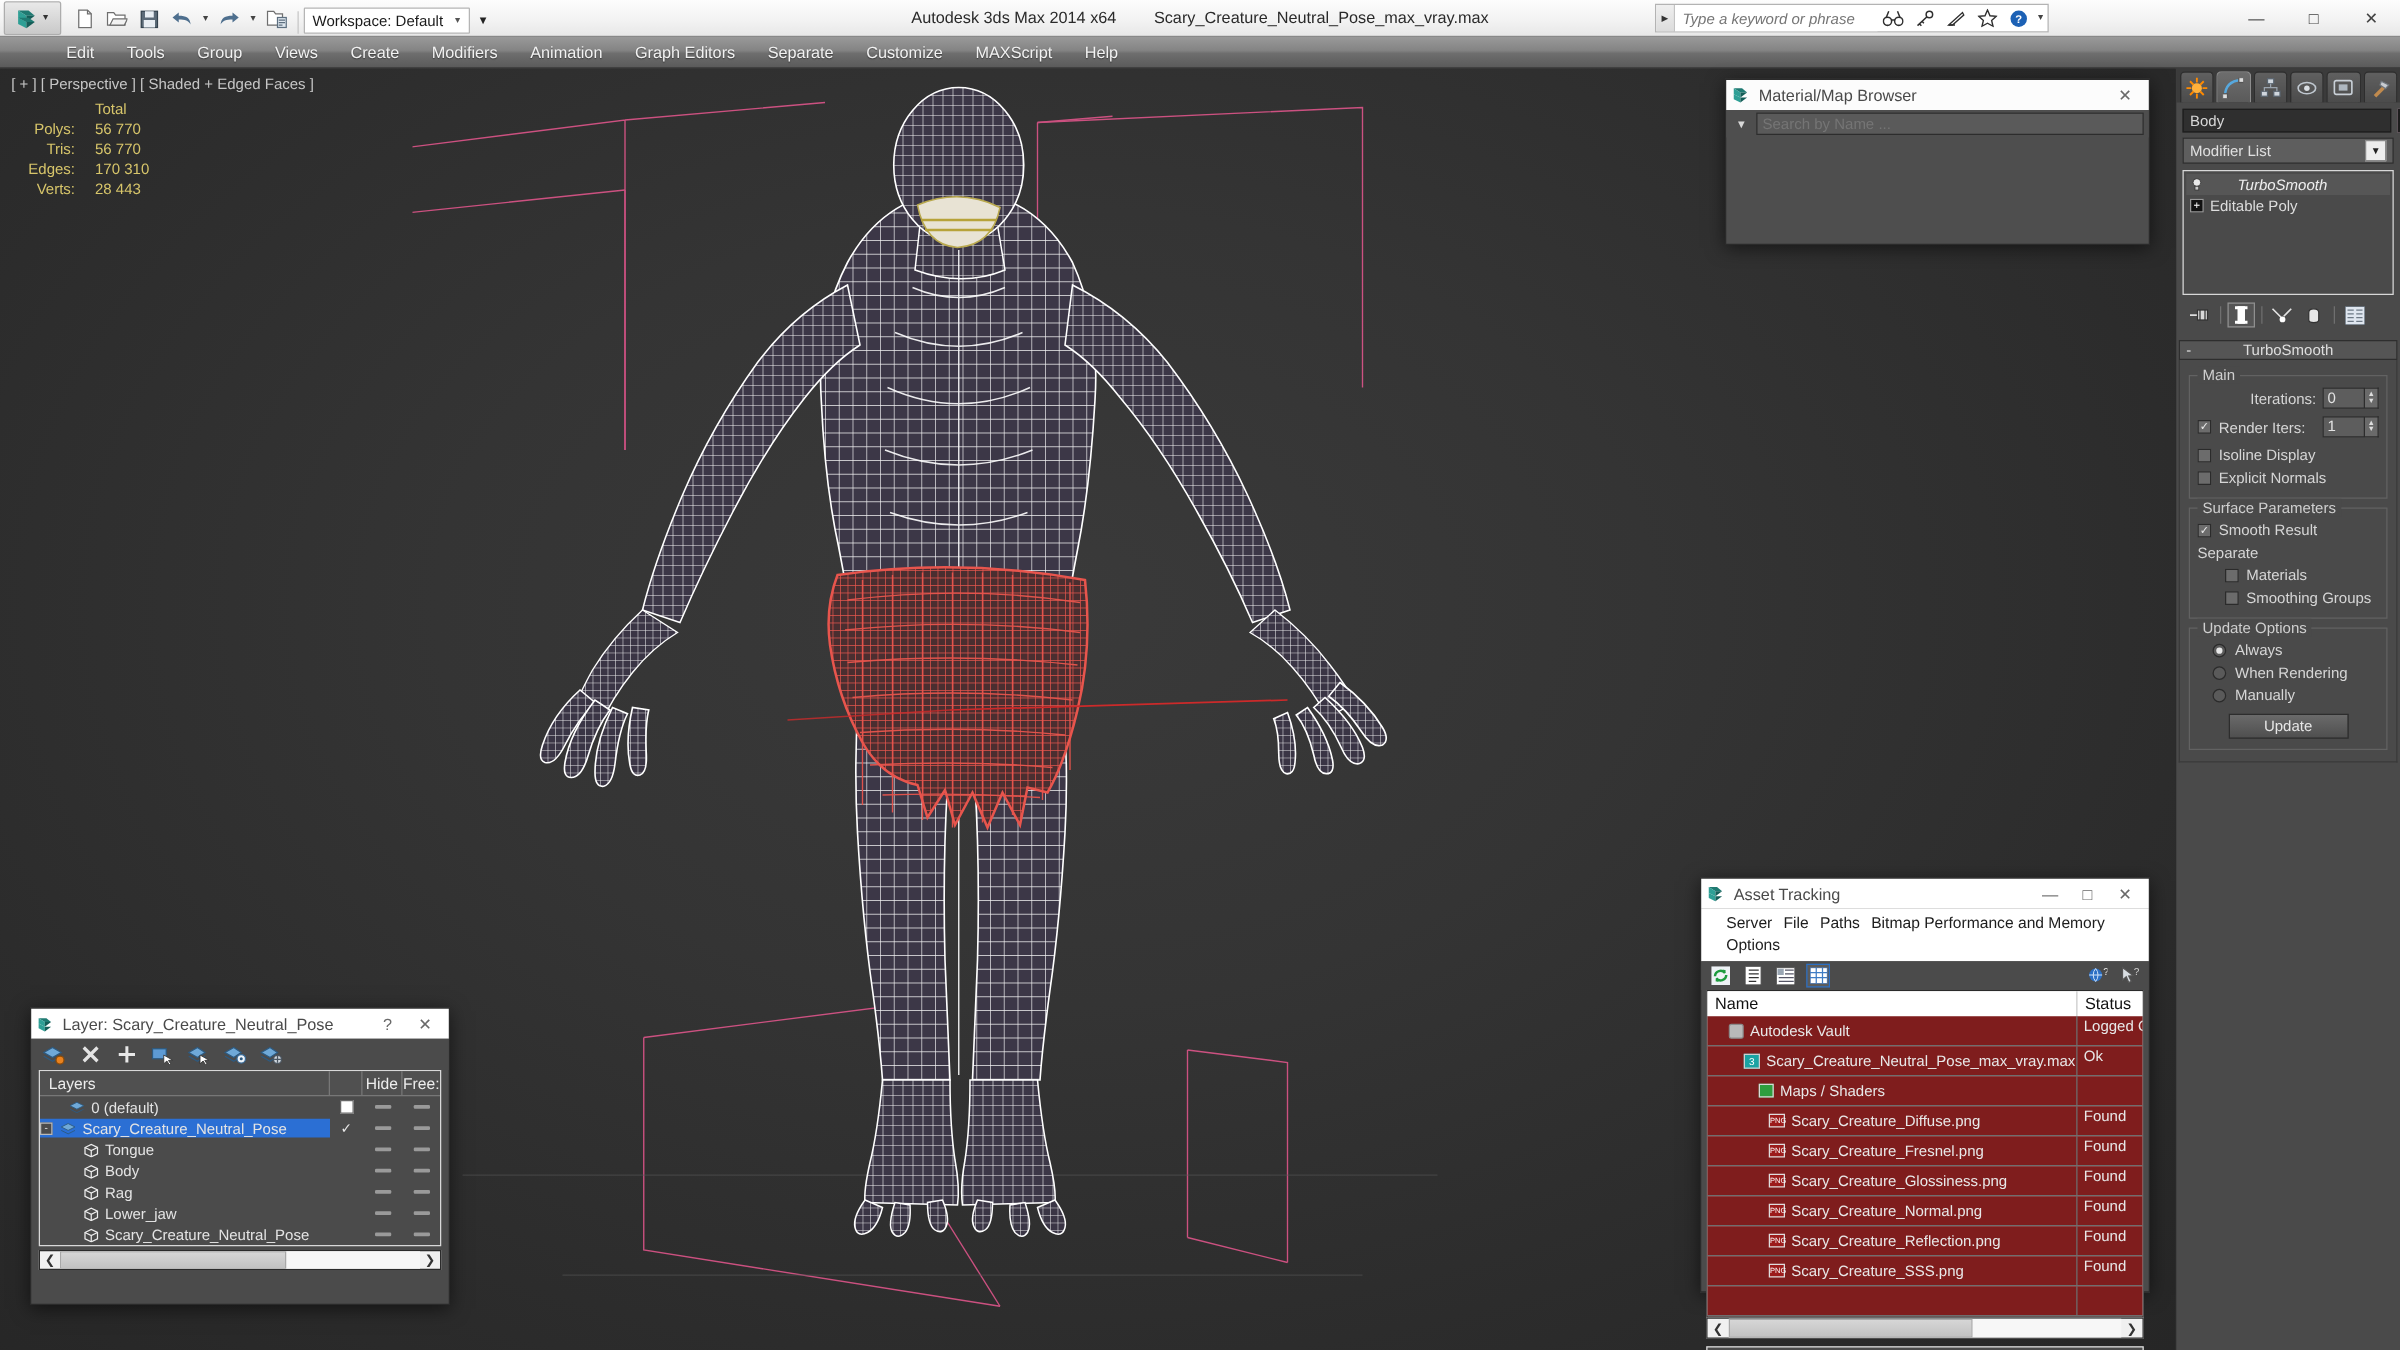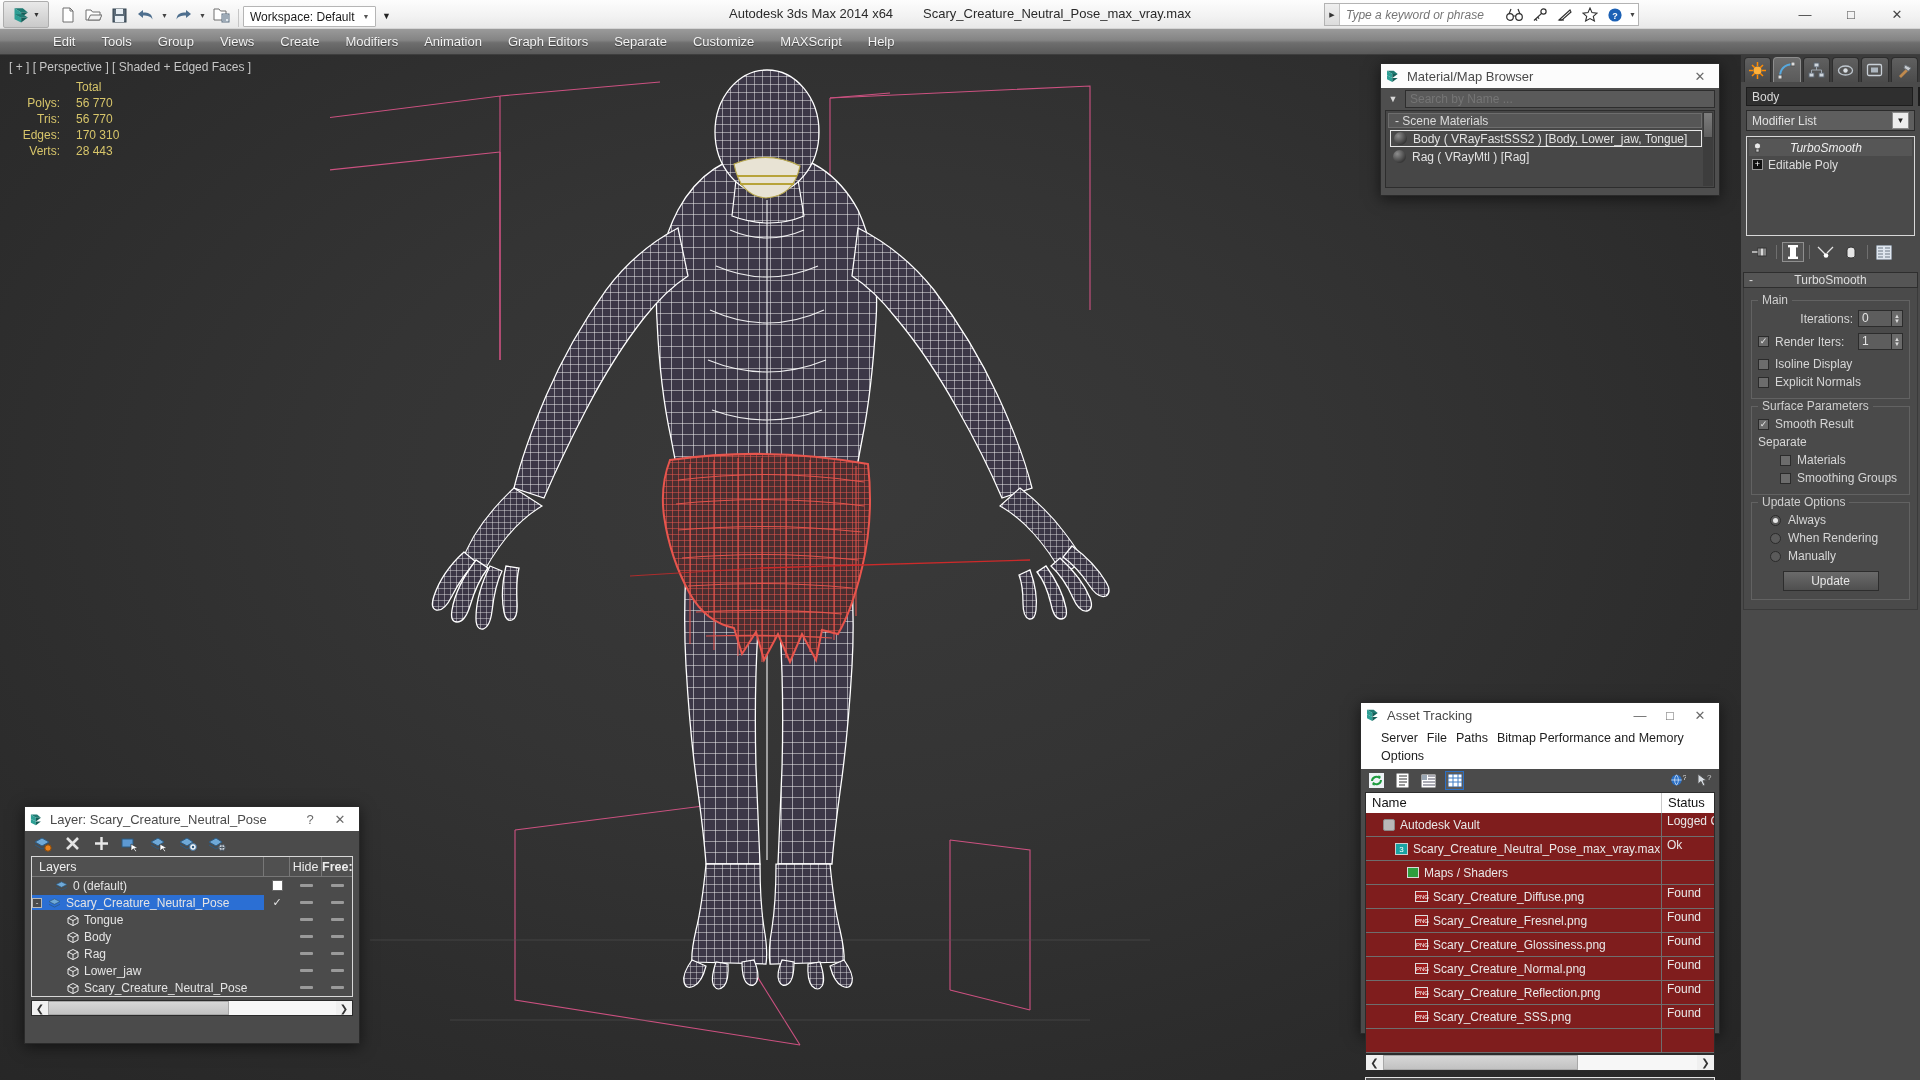--- a/index.html
+++ b/index.html
@@ -251,21 +251,21 @@
   #layerwin .fwtitle{ background:#fff; }
   .lwtools{ height:25px; display:flex; align-items:center; gap:9px; padding:3px 8px; background:#4b4b4b;}
   .lwtool{ width:20px;height:19px;display:flex;align-items:center;justify-content:center;}
   .lwgrid{ margin:0 6px; background:#4b4b4b; border:1px solid #d8d8d8; }
   .lwhead{ display:flex; height:20px; background:#505050; border-bottom:1px solid #777; }
   .lwhead .h1{ flex:1; padding-left:7px; font-size:12.5px; color:#ededed; line-height:20px;
                border-right:1px solid #777;}
   .lwhead .hx{ width:26px; border-right:1px solid #777;}
   .lwhead .h2{ width:32px; font-size:12.5px; color:#ededed; line-height:20px; text-align:center;
                border-right:1px solid #777;}
-  .lwhead .h3{ width:30px; font-size:12.5px; color:#ededed; line-height:20px; text-align:center;font-weight:bold;}
+  .lwhead .h3{ width:30px; font-size:12.5px; color:#ededed; line-height:20px; text-align:center;}
   .lwrow{ display:flex; height:17px; align-items:center; }
   .lwrow.sel .n{ background:#2b6fd4; }
   .lwrow .n{ flex:1; display:flex; align-items:center; gap:5px; font-size:12px; color:#e4e4e4;
              height:15px; overflow:hidden; white-space:nowrap; }
   .lwrow .cx{ width:26px; display:flex;align-items:center;justify-content:center; }
   .lwrow .c2{ width:32px; display:flex;align-items:center;justify-content:center; }
   .lwrow .c3{ width:30px; display:flex;align-items:center;justify-content:center; }
   .dash{ width:13px;height:3px;background:#9a9a9a;border-radius:1px; }
   .emptybox{ width:11px;height:11px;background:#fff;border:1px solid #666; }
   .layerico{ width:13px;height:11px; }
@@ -769,34 +769,20 @@
     </svg>
     <span class="ttl">Material/Map Browser</span>
     <div class="fwbtns">
       <div class="fwbtn close">✕</div>
     </div>
   </div>
   <div class="mbsearchrow">
     <div class="mbcaret">▼</div>
     <input id="matsearch" readonly="" placeholder="Search by Name ..." style="">
   </div>
-  <div class="mblist">
-    <div class="mbgrouphdr">- Scene Materials</div>
-    <div class="mbitem sel">
-      <span class="matsphere"></span>
-      <span>Body  ( VRayFastSSS2 )  [Body, Lower_jaw, Tongue]</span>
-    </div>
-    <div class="mbitem">
-      <span class="matsphere"></span>
-      <span>Rag  ( VRayMtl )  [Rag]</span>
-    </div>
-    <div class="mbscroll">
-      <div class="thumb"></div>
-    </div>
-  </div>
 </div>
 
 <div class="floatwin" id="assettrack">
   <div class="fwtitle">
     <svg width="16" height="16" viewBox="0 0 24 24">
       <polygon points="3,4 13,4 19,9 11,9" fill="#1f7a72"></polygon>
       <polygon points="3,4 11,9 11,15 3,11" fill="#2e9f95"></polygon>
       <polygon points="11,9 19,9 11,15" fill="#155e58"></polygon>
       <polygon points="3,11 11,15 11,21 3,17" fill="#2e9f95"></polygon>
       <polygon points="11,15 19,15 11,21" fill="#155e58"></polygon>

